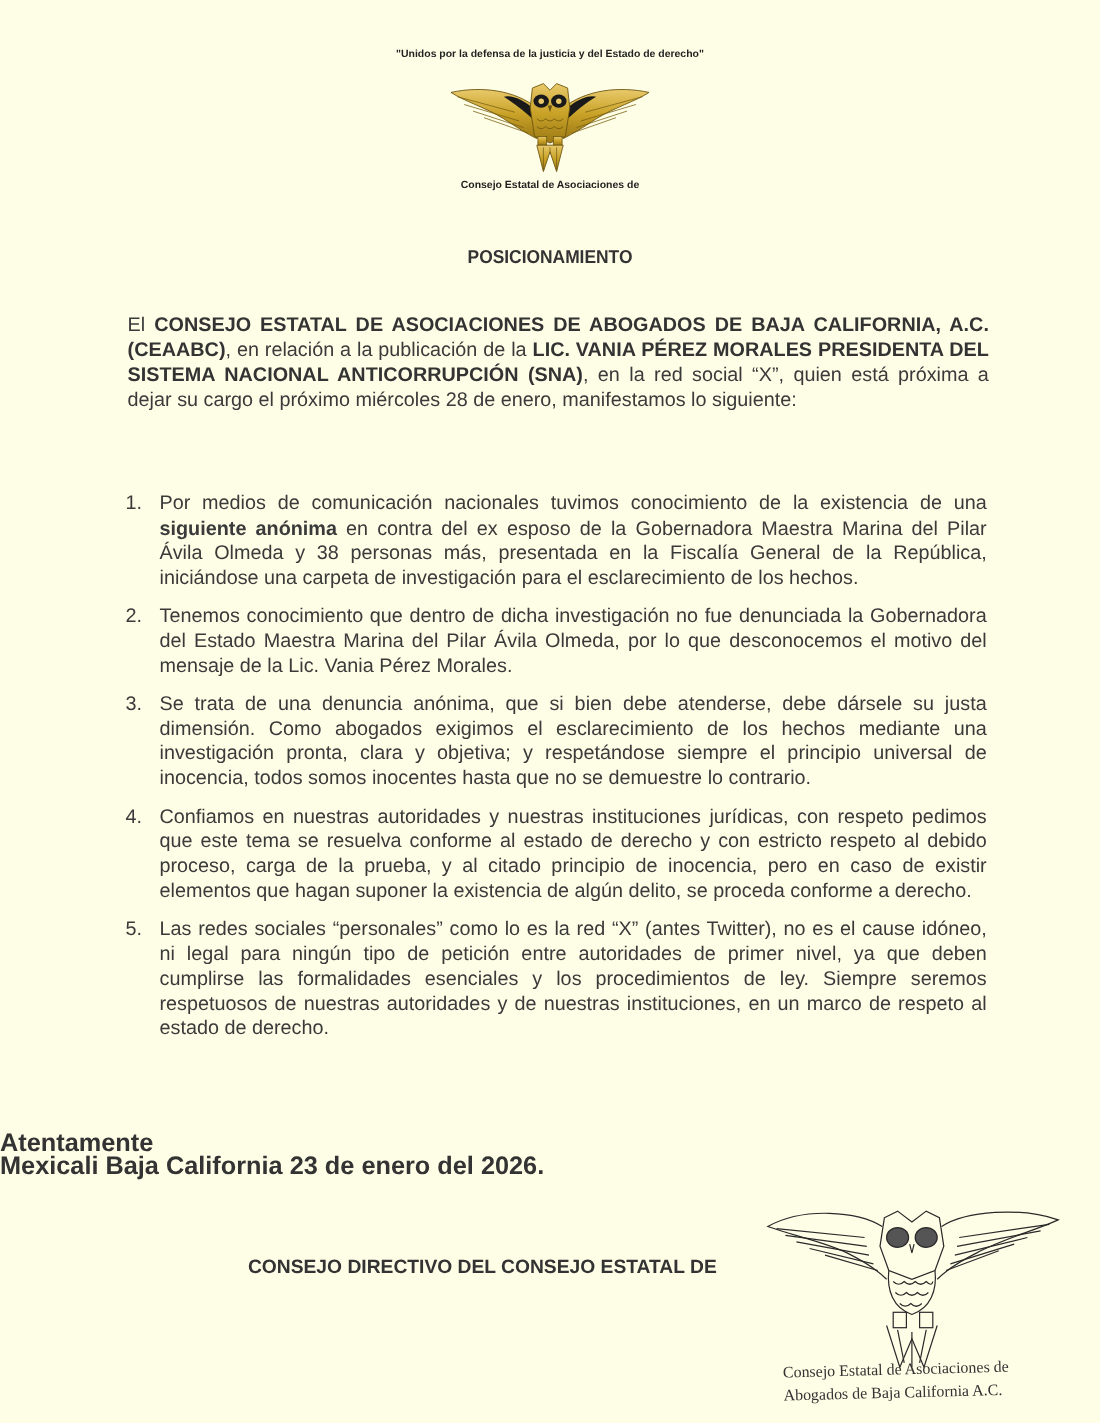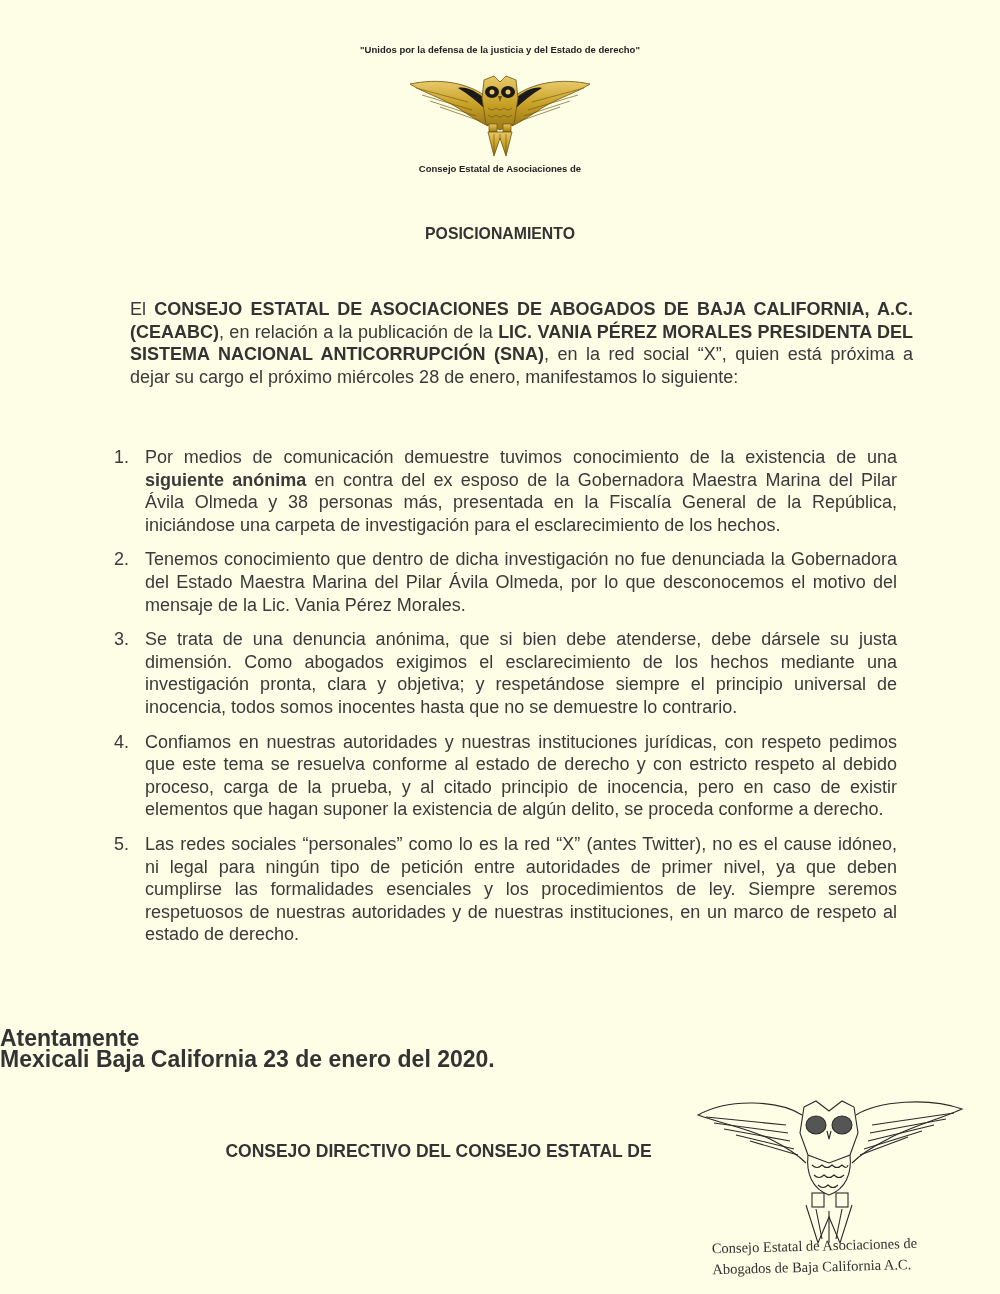--- a/index.html
+++ b/index.html
@@ -93,28 +93,28 @@
   <path d="M80 64 L86 88 L92 70 L98 88 L104 64 Z" fill="url(#gold)" stroke="#6b5410" stroke-width="0.8"></path>
   <path d="M86 66 L86 86 M92 66 L92 72 M98 66 L98 86" stroke="#6b5410" stroke-width="0.6"></path>
 </svg>
 
 <div class="org-top">
   <div>Consejo Estatal de Asociaciones de</div>
 </div>
 
 <div class="title">POSICIONAMIENTO</div>
 
-<p class="intro" style="margin:16px;">
+<p class="intro" style="margin:2px;">
   <span>El </span><b>CONSEJO ESTATAL DE ASOCIACIONES DE ABOGADOS DE BAJA CALIFORNIA, A.C. (CEAABC)</b><span>, en relación a la publicación de la </span><b>LIC. VANIA PÉREZ MORALES PRESIDENTA DEL SISTEMA NACIONAL ANTICORRUPCIÓN (SNA)</b><span>, en la red social “X”, quien está próxima a dejar su cargo el próximo miércoles 28 de enero, manifestamos lo siguiente:</span>
 </p>
 
 <ol class="items">
   <li>
     <span class="num">1.</span>
-    <span>Por medios de comunicación demuestre tuvimos conocimiento de la existencia de una </span><b>siguiente anónima</b><span> en contra del ex esposo de la Gobernadora Maestra Marina del Pilar Ávila Olmeda y 38 personas más, presentada en la Fiscalía General de la República, iniciándose una carpeta de investigación para el esclarecimiento de los hechos.</span>
+    <span>Por medios de comunicación nacionales tuvimos conocimiento de la existencia de una </span><b>siguiente anónima</b><span> en contra del ex esposo de la Gobernadora Maestra Marina del Pilar Ávila Olmeda y 38 personas más, presentada en la Fiscalía General de la República, iniciándose una carpeta de investigación para el esclarecimiento de los hechos.</span>
   </li>
   <li>
     <span class="num">2.</span>
     <span>Tenemos conocimiento que dentro de dicha investigación no fue denunciada la Gobernadora del Estado Maestra Marina del Pilar Ávila Olmeda, por lo que desconocemos el motivo del mensaje de la Lic. Vania Pérez Morales.</span>
   </li>
   <li>
     <span class="num">3.</span>
     <span>Se trata de una denuncia anónima, que si bien debe atenderse, debe dársele su justa dimensión. Como abogados exigimos el esclarecimiento de los hechos mediante una investigación pronta, clara y objetiva; y respetándose siempre el principio universal de inocencia, todos somos inocentes hasta que no se demuestre lo contrario.</span>
   </li>
   <li>
@@ -122,21 +122,21 @@
     <span>Confiamos en nuestras autoridades y nuestras instituciones jurídicas, con respeto pedimos que este tema se resuelva conforme al estado de derecho y con estricto respeto al debido proceso, carga de la prueba, y al citado principio de inocencia, pero en caso de existir elementos que hagan suponer la existencia de algún delito, se proceda conforme a derecho.</span>
   </li>
   <li>
     <span class="num">5.</span>
     <span>Las redes sociales “personales” como lo es la red “X” (antes Twitter), no es el cause idóneo, ni legal para ningún tipo de petición entre autoridades de primer nivel, ya que deben cumplirse las formalidades esenciales y los procedimientos de ley.  Siempre seremos respetuosos de nuestras autoridades y de nuestras instituciones, en un marco de respeto al estado de derecho.</span>
   </li>
 </ol>
 
 <div class="closing">
   <div>Atentamente</div>
-  <div>Mexicali Baja California 23 de enero del 2020.</div>
+  <div>Mexicali Baja California 23 de enero del 2026.</div>
 </div>
 
 <div class="council">
   <span class="l1">CONSEJO DIRECTIVO DEL CONSEJO ESTATAL DE</span>
 </div>
 
 <svg class="stamp" viewBox="0 0 278 160">
   <g fill="none" stroke="#2a2a2a" stroke-width="1.1">
 
     <path d="M112 22 C90 8 40 4 8 22 C30 30 60 36 80 46 C96 54 108 62 116 70"></path>

